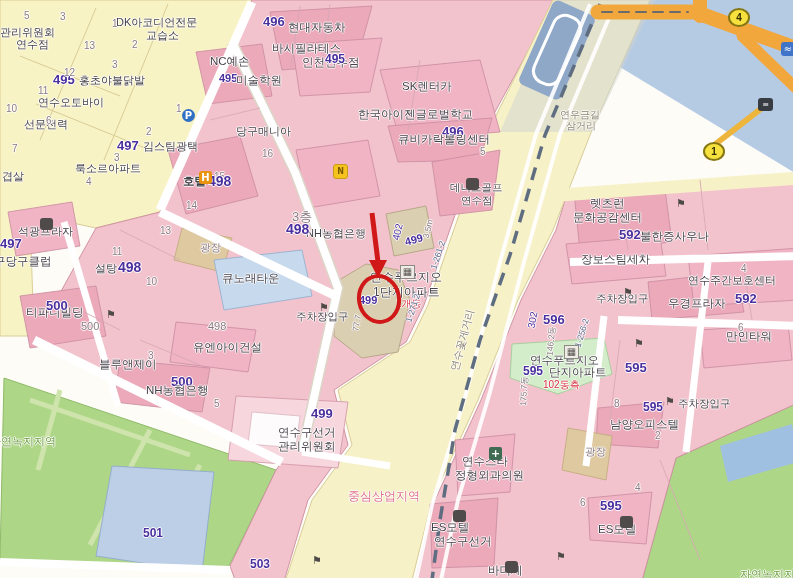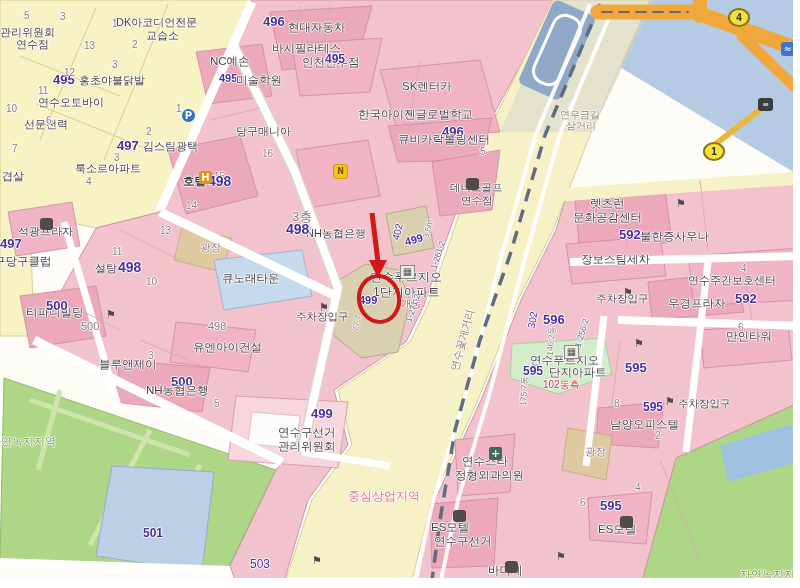--- a/index.html
+++ b/index.html
@@ -214,21 +214,21 @@
       <div class="lbl" style="left: 81px; top: 321px; font-size: 11px; color: rgb(138, 123, 130);">500</div>
       <div class="lbl" style="left: 208px; top: 321px; font-size: 11px; color: rgb(138, 123, 130);">498</div>
       <div class="lbl" style="left: 193px; top: 342px; font-size: 11.5px; color: rgb(70, 66, 74);">유엔아이건설</div>
       <div class="lbl" style="left: 99px; top: 359px; font-size: 11.5px; color: rgb(70, 66, 74); text-align: right;">블루앤제이</div>
       <div class="lbl" style="left: 148px; top: 351px; font-size: 10px; color: rgb(138, 123, 130);">3</div>
       <div class="lbl" style="left: 171px; top: 375px; font-size: 13px; color: rgb(75, 47, 158); font-weight: 700;">500</div>
       <div class="lbl" style="left: 146px; top: 385px; font-size: 11.5px; color: rgb(70, 66, 74);">NH농협은행</div>
       <div class="lbl" style="left: 214px; top: 399px; font-size: 10px; color: rgb(138, 123, 130);">5</div>
       <div class="lbl" style="left: -10px; top: 436px; font-size: 11px; color: rgb(111, 156, 69);">자연녹지지역</div>
       <div class="lbl" style="left: 143px; top: 527px; font-size: 12px; color: rgb(75, 47, 158); font-weight: 700;">501</div>
-      <div class="lbl" style="left: 250px; top: 558px; font-size: 12px; color: rgb(75, 47, 158); font-weight: 400;">503</div>
+      <div class="lbl" style="left: 250px; top: 558px; font-size: 12px; color: rgb(75, 47, 158); font-weight: 700;">503</div>
       <div class="lbl" style="left: 311px; top: 407px; font-size: 13px; color: rgb(75, 47, 158); font-weight: 700;">499</div>
       <div class="lbl" style="left: 278px; top: 427px; font-size: 11.5px; color: rgb(70, 66, 74);">연수구선거</div>
       <div class="lbl" style="left: 278px; top: 441px; font-size: 11.5px; color: rgb(70, 66, 74);">관리위원회</div>
       <div class="lbl" style="left: 348px; top: 490px; font-size: 12px; color: rgb(224, 112, 138);">중심상업지역</div>
       <div class="lbl" style="left: 590px; top: 198px; font-size: 11.5px; color: rgb(70, 66, 74);">렛츠런</div>
       <div class="lbl" style="left: 573px; top: 212px; font-size: 11.5px; color: rgb(70, 66, 74); text-align: right;">문화공감센터</div>
       <div class="lbl" style="left: 619px; top: 228px; font-size: 13px; color: rgb(75, 47, 158); font-weight: 700;">592</div>
       <div class="lbl" style="left: 640px; top: 231px; font-size: 11.5px; color: rgb(70, 66, 74);">불한증사우나</div>
       <div class="lbl" style="left: 581px; top: 254px; font-size: 11.5px; color: rgb(70, 66, 74);">장보스팀세차</div>
       <div class="lbl" style="left: 596px; top: 293px; font-size: 10.5px; color: rgb(70, 66, 74);">주차장입구</div>

